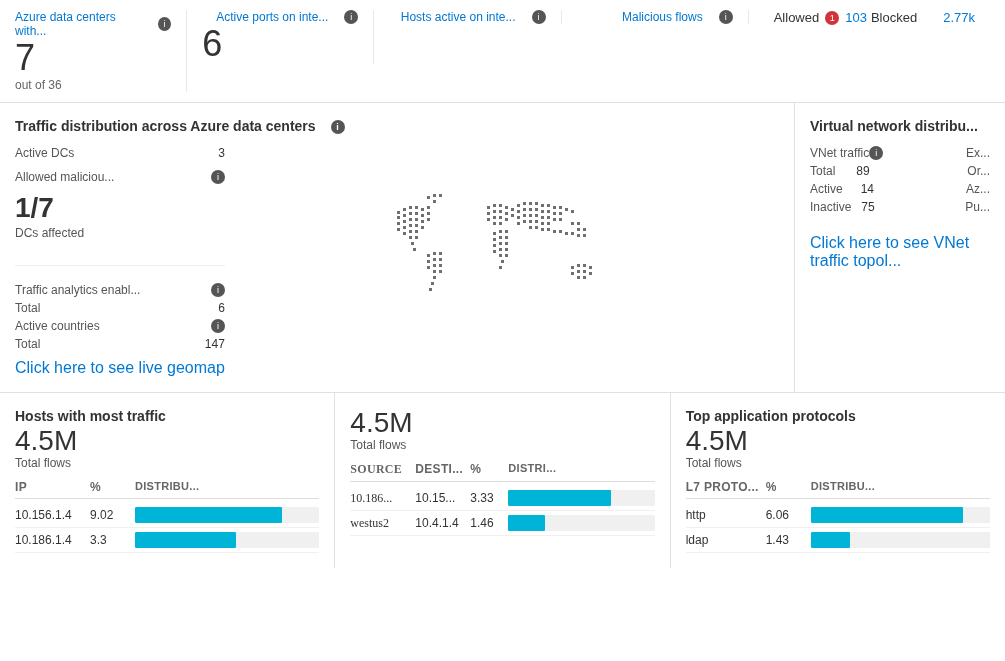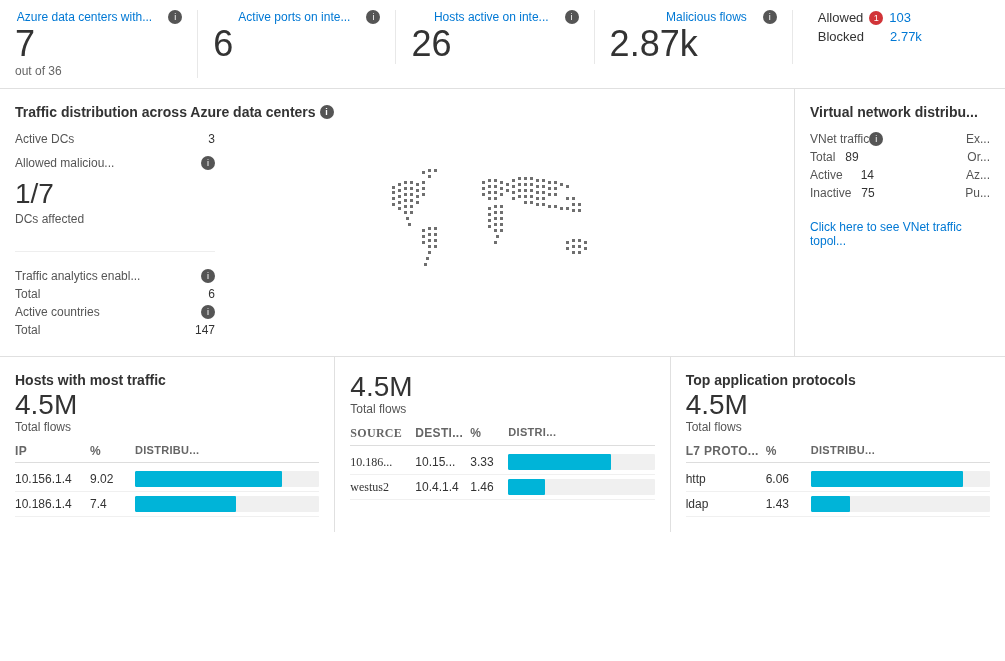--- a/index.html
+++ b/index.html
@@ -46,21 +46,21 @@
       background: #555;
       color: #fff;
       font-size: 9px;
       text-align: center;
       line-height: 14px;
       cursor: pointer;
     }
 
     .allowed-blocked {
       display: flex;
-      flex-direction: column;
+      flex-direction: row;
       gap: 4px;
       padding-left: 10px;
     }
     .ab-row {
       display: flex;
       align-items: center;
       gap: 6px;
       font-size: 13px;
     }
     .ab-label { color: #333; }
@@ -91,22 +91,22 @@
       width: 210px;
       padding: 15px;
     }
 
     .section-title {
       font-size: 14px;
       font-weight: 600;
       color: #333;
       margin-bottom: 12px;
       display: flex;
-      align-items: center;
-      gap: 4px;
+      align-items: flex-end;
+      gap: 15px;
     }
 
     .traffic-content {
       display: flex;
       gap: 10px;
     }
 
     .traffic-stats {
       min-width: 200px;
     }
@@ -120,29 +120,29 @@
     }
     .stat-label { color: #555; }
     .stat-value { font-weight: 500; color: #333; }
 
     .stat-group {
       margin-bottom: 10px;
     }
 
     .big-fraction {
       font-size: 28px;
-      font-weight: 400;
+      font-weight: 700;
       color: #333;
       margin: 8px 0 2px;
     }
     .fraction-label { font-size: 12px; color: #555; }
 
     .link-text {
       color: #0078d4;
-      font-size: 12px;
+      font-size: 16px;
       cursor: pointer;
       margin-top: 8px;
       display: block;
       text-decoration: none;
     }
 
     .world-map {
       flex: 1;
       display: flex;
       align-items: center;
@@ -258,29 +258,27 @@
       <span class="info-icon">i</span>
     </div>
     <div class="metric-value">6</div>
   </div>
 
   <div class="metric-block">
     <div class="metric-title">
       <span>Hosts active on inte...</span>
       <span class="info-icon">i</span>
     </div>
-    <div class="metric-value">26</div>
   </div>
 
   <div class="metric-block">
     <div class="metric-title">
       <span>Malicious flows</span>
       <span class="info-icon">i</span>
     </div>
-    <div class="metric-value">2.87k</div>
   </div>
 
   <div class="metric-block">
     <div class="allowed-blocked">
       <div class="ab-row">
         <span class="ab-label">Allowed</span>
         <span class="ab-badge">1</span>
         <span class="ab-value">103</span>
       </div>
       <div class="ab-row">
@@ -325,20 +323,21 @@
           </div>
           <div class="stat-row">
             <span class="stat-label">Active countries</span>
             <span class="info-icon">i</span>
           </div>
           <div class="stat-row">
             <span class="stat-label">Total</span>
             <span class="stat-value">147</span>
           </div>
         </div>
+        <a class="link-text">Click here to see live geomap</a>
       </div>
 
       <div class="world-map">
         <svg class="world-map-svg" viewBox="0 0 280 150">
 
           <g fill="#333" opacity="0.7">
 
             <rect x="30" y="25" width="3" height="3"></rect>
               <rect x="36" y="22" width="3" height="3"></rect>
             <rect x="42" y="20" width="3" height="3"></rect>
@@ -492,21 +491,21 @@
       <span>Virtual network distribu...</span>
     </div>
     <div class="vnet-content">
       <div class="stat-row">
         <span class="stat-label">VNet traffic</span>
         <span class="info-icon">i</span>
         <span class="stat-label" style="margin-left:auto;">Ex...</span>
       </div>
       <div class="stat-row">
         <span class="stat-label">Total</span>
-        <span class="stat-value" style="margin-left: 10px;">89</span>
+        <span class="stat-value" style="margin-left: 21px;">89</span>
         <span class="stat-label" style="margin-left:auto;">Or...</span>
       </div>
       <div class="stat-row">
         <span class="stat-label">Active</span>
         <span class="stat-value" style="margin-left: 18px;">14</span>
         <span class="stat-label" style="margin-left:auto;">Az...</span>
       </div>
       <div class="stat-row">
         <span class="stat-label">Inactive</span>
         <span class="stat-value" style="margin-left: 10px;">75</span>
@@ -535,21 +534,21 @@
       <span class="hosts-ip">10.156.1.4</span>
       <span class="hosts-pct">9.02</span>
       <div class="hosts-bar">
         <div class="bar-container">
           <div class="bar-fill" style="width: 80%;"></div>
         </div>
       </div>
     </div>
     <div class="table-row-data">
       <span class="hosts-ip">10.186.1.4</span>
-      <span class="hosts-pct">7.4</span>
+      <span class="hosts-pct">3.3</span>
       <div class="hosts-bar">
         <div class="bar-container">
           <div class="bar-fill" style="width: 55%;"></div>
         </div>
       </div>
     </div>
   </div>
 
   <div class="bottom-panel">
     <div class="panel-total">4.5M</div>

